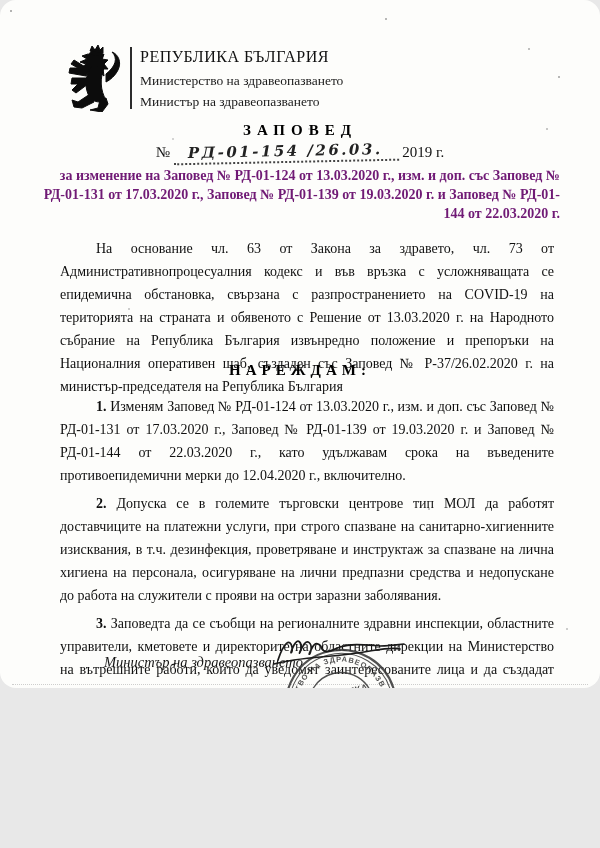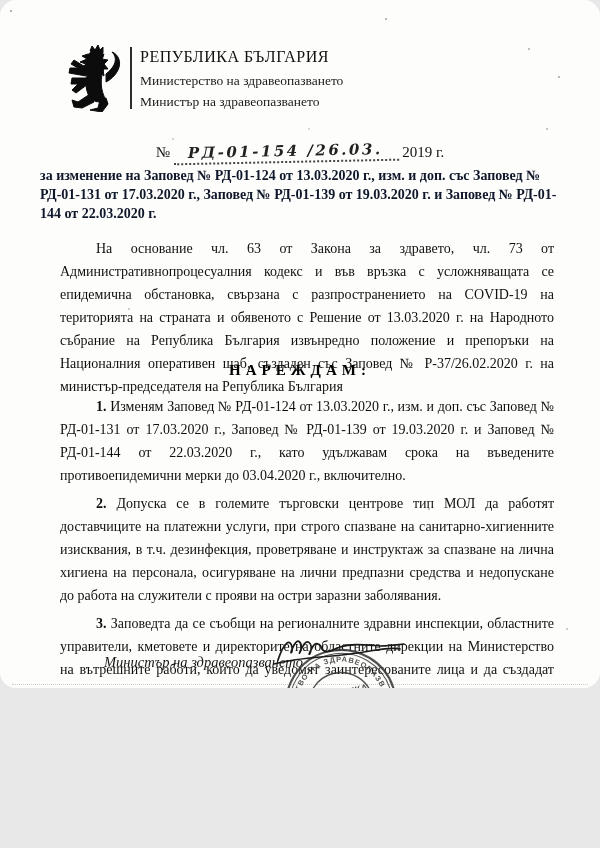--- a/index.html
+++ b/index.html
@@ -43,22 +43,22 @@
     display:inline-block;
     font-family:"DejaVu Serif",serif;
     font-style:italic;font-weight:bold;
     font-size:15px;letter-spacing:2.5px;color:#222;
     border-bottom:2px dotted #444;
     padding:0 16px 1px 14px;
     transform:rotate(-1.2deg) translateY(-1px);
   }
   .subtitle{
     position:absolute;top:166px;left:40px;right:40px;
-    text-align:left;font-weight:bold;font-size:14px;
-    line-height:19px;color:#0f172a;
+    text-align:right;font-weight:bold;font-size:14px;
+    line-height:19px;color:#701a75;
   }
   
   .body-text{
     position:absolute;left:60px;right:46px;
     font-size:14px;line-height:23px;
     text-align:justify;color:#101010;
   }
   .preamble{top:237px;}
   .indent{text-indent:36px;}
   .order-heading{
@@ -122,35 +122,36 @@
       </g>
     </svg>
     <div class="lh-divider"></div>
     <div class="lh-text">
       <div class="lh-country">РЕПУБЛИКА БЪЛГАРИЯ</div>
       <div class="lh-line">Министерство на здравеопазването</div>
       <div class="lh-line">Министър на здравеопазването</div>
     </div>
   </div>
 
+  <div class="doc-title">ЗАПОВЕД</div>
 
   <div class="doc-number">
     <span>№</span>
     <span class="hand">РД-01-154 /26.03.</span>
     <span>2019 г.</span>
   </div>
 
   <div class="subtitle">за изменение на Заповед № РД-01-124 от 13.03.2020 г., изм. и доп. със Заповед № РД-01-131 от 17.03.2020 г., Заповед № РД-01-139 от 19.03.2020 г. и Заповед № РД-01-144 от 22.03.2020 г.</div>
 
   <div class="body-text preamble indent">На основание чл. 63 от Закона за здравето, чл. 73 от Административнопроцесуалния кодекс и във връзка с усложняващата се епидемична обстановка, свързана с разпространението на COVID-19 на територията на страната и обявеното с Решение от 13.03.2020 г. на Народното събрание на Република България извънредно положение и препоръки на Националния оперативен щаб, създаден със Заповед № Р-37/26.02.2020 г. на министър-председателя на Република България</div>
 
   <div class="order-heading">НАРЕЖДАМ:</div>
 
   <div class="body-text items">
-    <p class="item"><b>1.</b> <span>Изменям Заповед № РД-01-124 от 13.03.2020 г., изм. и доп. със Заповед № РД-01-131 от 17.03.2020 г., Заповед № РД-01-139 от 19.03.2020 г. и Заповед № РД-01-144 от 22.03.2020 г., като удължавам срока на въведените противоепидемични мерки до 03.04.2020 г., включително.</span></p>
+    <p class="item"><b>1.</b> <span>Изменям Заповед № РД-01-124 от 13.03.2020 г., изм. и доп. със Заповед № РД-01-131 от 17.03.2020 г., Заповед № РД-01-139 от 19.03.2020 г. и Заповед № РД-01-144 от 22.03.2020 г., като удължавам срока на въведените противоепидемични мерки до 12.04.2020 г., включително.</span></p>
     <p class="item"><b>2.</b> <span>Допуска се в големите търговски центрове тип МОЛ да работят доставчиците на платежни услуги, при строго спазване на санитарно-хигиенните изисквания, в т.ч. дезинфекция, проветряване и инструктаж за спазване на лична хигиена на персонала, осигуряване на лични предпазни средства и недопускане до работа на служители с прояви на остри заразни заболявания.</span></p>
     <p class="item"><b>3.</b> <span>Заповедта да се съобщи на регионалните здравни инспекции, областните управители, кметовете и директорите на областните дирекции на Министерство на вътрешните работи, които да уведомят заинтересованите лица и да създадат организация за осъществяване на контрол по изпълнението на разпоредените мерки в удължения срок.</span></p>
   </div>
 
   <div class="sig-row">
     <div class="sig-title">Министър на здравеопазването</div>
 
     <svg class="signature-svg" width="150" height="42" viewBox="0 0 150 42" xmlns="http://www.w3.org/2000/svg">
       <g fill="none" stroke="#1a1a1a" stroke-width="1.7" stroke-linecap="round">
         <path d="M6,28 C12,10 18,6 20,15 C21,21 16,25 22,13 C26,5 30,11 29,17 C28,22 25,24 31,14 C35,6 40,11 39,18 C38,23 35,25 40,16 C44,8 49,13 50,17 C54,23 62,17 68,15 C80,11 94,13 108,14 C116,14 124,13 132,12"></path>

